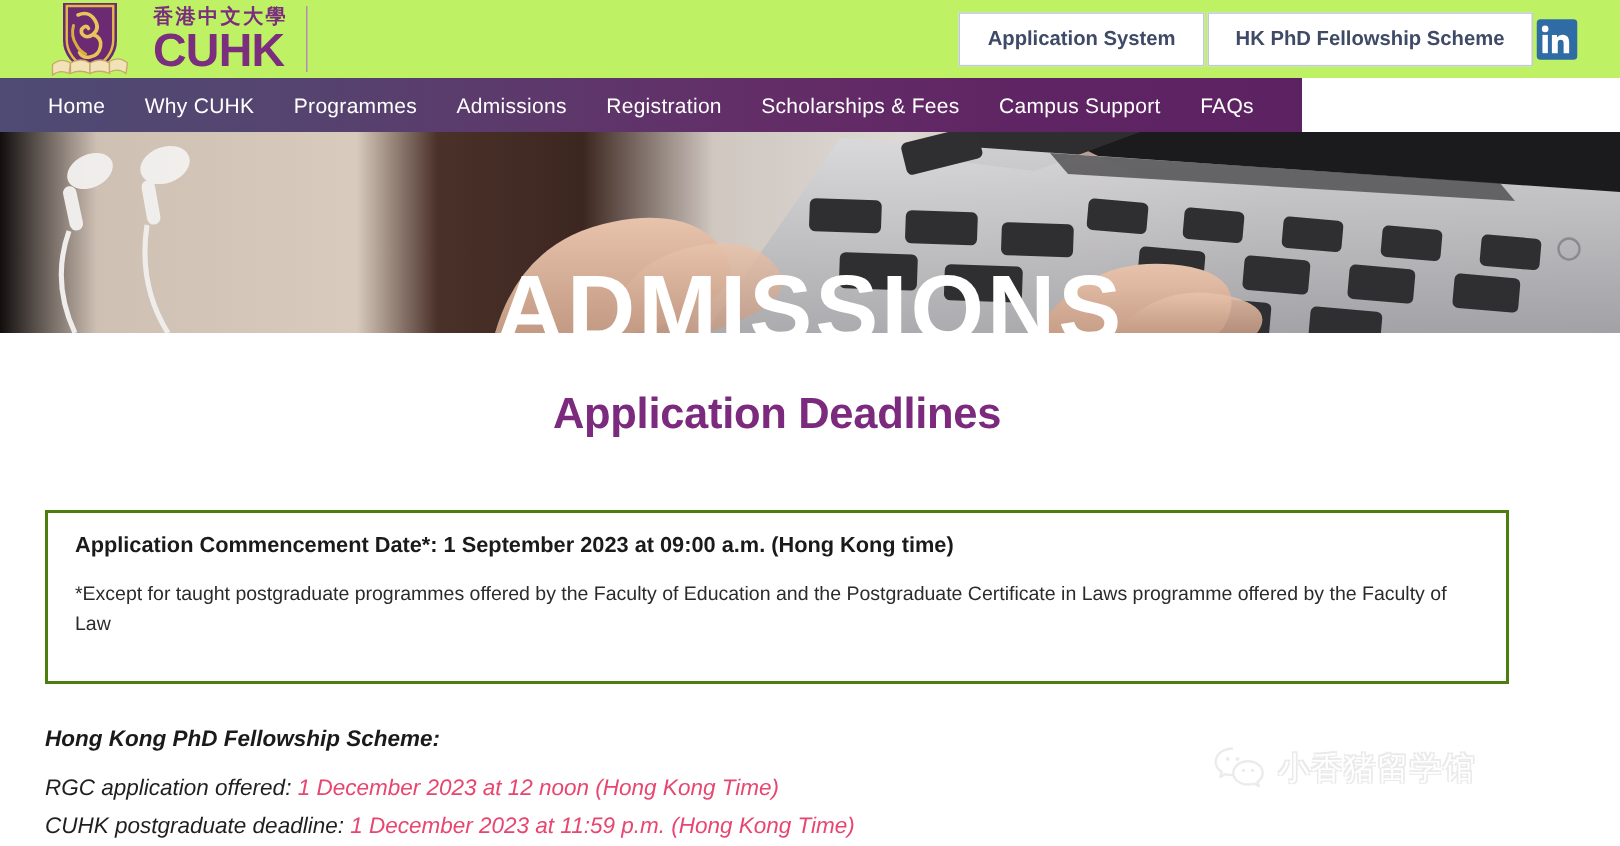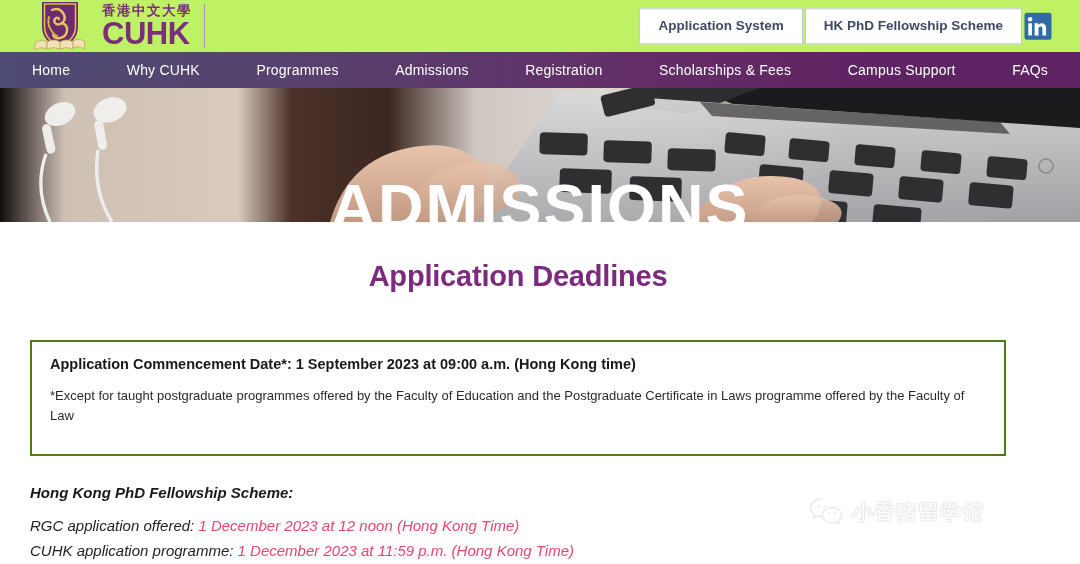--- a/index.html
+++ b/index.html
@@ -66,21 +66,21 @@
     white-space: nowrap;
   }
   .linkedin-icon {
     width: 28px; height: 28px;
     display: block;
     cursor: pointer;
   }
 
   
   .nav {
-    width: 1080px; height: 36px;
+    width: 868px; height: 36px;
     background: linear-gradient(to right, #4e4b74 0%, #55446f 22%, #632e68 58%, #5f2463 80%, #5d2262 100%);
     display: flex; align-items: center;
     justify-content: space-between;
     padding: 0 26px;
   }
   .nav-item {
     color: #ffffff;
     font-size: 14px;
     letter-spacing: 0.2px;
     white-space: nowrap;
@@ -299,21 +299,21 @@
   </div>
 
   <div class="section">
     <div class="section-head">Hong Kong PhD Fellowship Scheme:</div>
 
     <div class="deadline-row">
       <span>RGC application offered: </span><span class="deadline-val">1 December 2023 at 12 noon (Hong Kong Time)</span>
     </div>
 
     <div class="deadline-row">
-      <span>CUHK application programme: </span><span class="deadline-val">1 December 2023 at 11:59 p.m. (Hong Kong Time)</span>
+      <span>CUHK postgraduate deadline: </span><span class="deadline-val">1 December 2023 at 11:59 p.m. (Hong Kong Time)</span>
     </div>
   </div>
 
   <div class="watermark">
     <svg class="wm-logo" viewBox="0 0 34 30">
       <path d="M13 2 C6 2 1.5 6.2 1.5 11 c0 2.7 1.6 5.1 4 6.7 l-1 3.2 3.5 -1.8 c1.6 0.5 3.3 0.7 5 0.6" fill="none" stroke="#d8d8d8" stroke-width="1.6" stroke-linejoin="round"></path>
       <circle cx="9.5" cy="9" r="1.3" fill="#d8d8d8"></circle>
       <circle cx="16" cy="9" r="1.3" fill="#d8d8d8"></circle>
       <path d="M23 10.5 c-5.6 0 -9.8 3.6 -9.8 7.8 c0 4.2 4.2 7.7 9.8 7.7 1.4 0 2.8 -0.2 4 -0.6 l3.2 1.6 -0.9 -2.8 c2 -1.4 3.5 -3.5 3.5 -5.9 0 -4.2 -4.2 -7.8 -9.8 -7.8 Z" fill="none" stroke="#d8d8d8" stroke-width="1.6" stroke-linejoin="round"></path>
       <circle cx="20" cy="16.6" r="1.1" fill="#d8d8d8"></circle>

